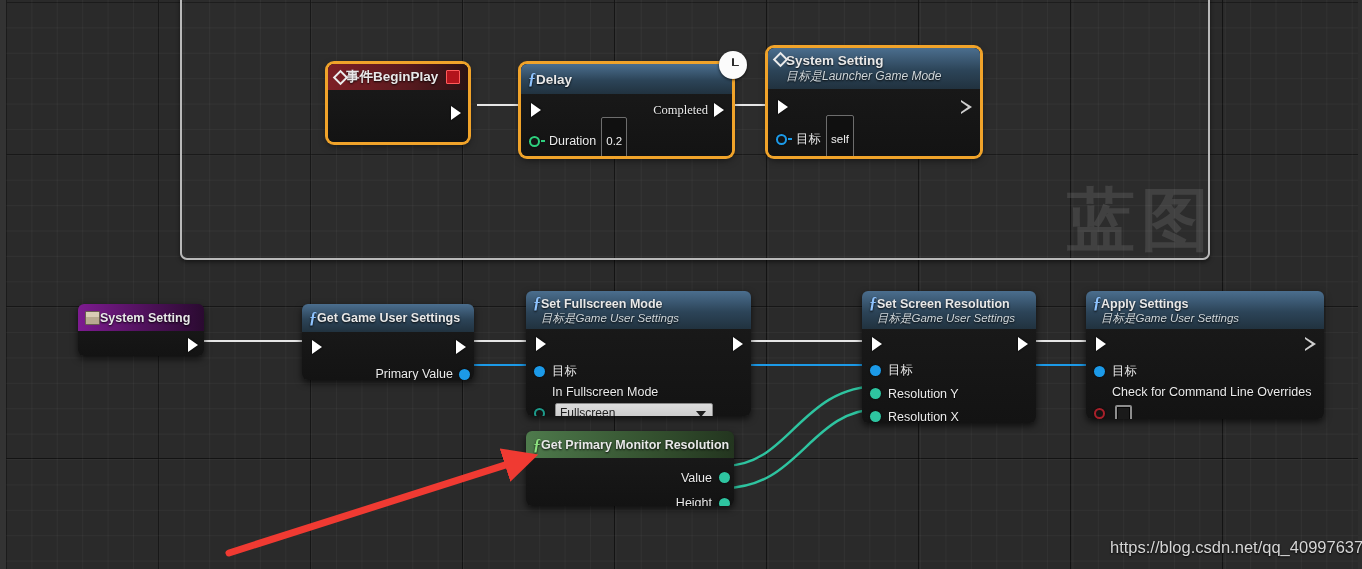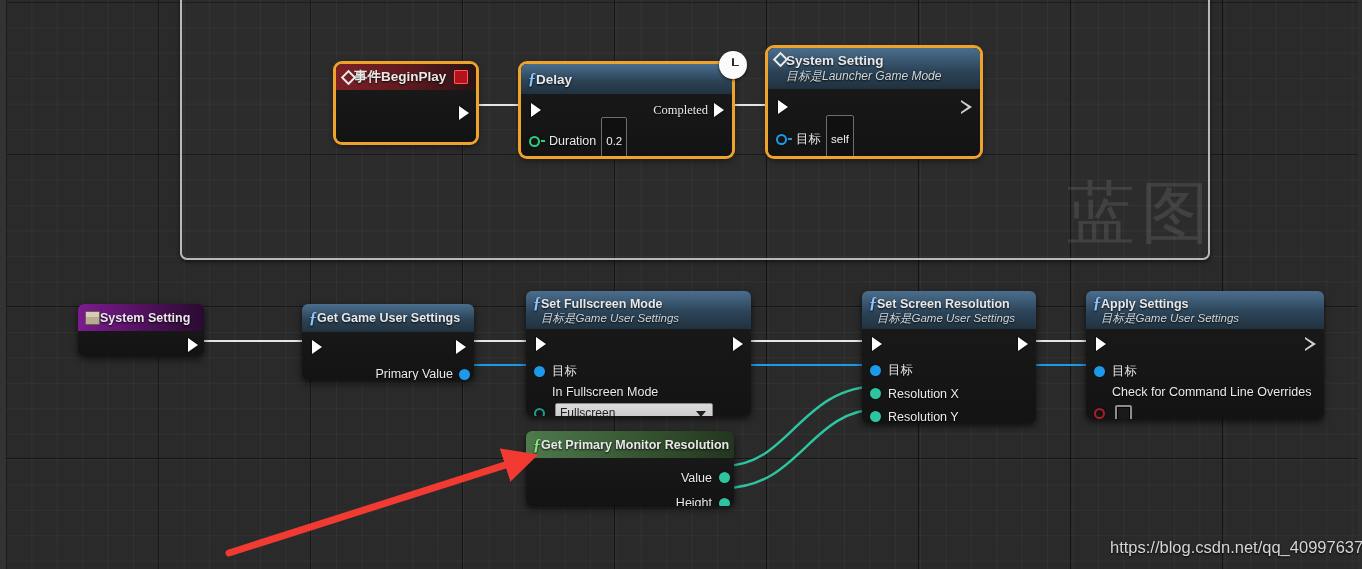--- a/index.html
+++ b/index.html
@@ -31,23 +31,24 @@
     border-radius:7px;
     background:rgba(255,255,255,.012);
     box-shadow:0 2px 4px rgba(0,0,0,.5);
   }
 
   
   .watermark{
     position:absolute;
     color:rgba(255,255,255,.10);
     font-size:68px;
-    font-weight:400;
+    font-weight:700;
     letter-spacing:6px;
     user-select:none;
+    margin-top:7px;
   }
   .url{
     position:absolute;
     color:#d6d6d6;
     font-size:16.5px;
     white-space:nowrap;
     text-shadow:0 1px 2px #000;
   }
 
   
@@ -251,21 +252,21 @@
 
   <div class="wire blue" style="left:462px;top:364px;width:82px;"></div>
   <div class="wire blue" style="left:540px;top:364px;width:345px;"></div>
   <div class="wire blue" style="left:878px;top:364px;width:228px;"></div>
 
   <svg class="wires" viewBox="0 0 1362 569">
     <path d="M724,466 C790,466 800,386 880,386" fill="none" stroke="#2ec4a0" stroke-width="2.4"></path>
     <path d="M724,488 C800,488 810,409 880,409" fill="none" stroke="#2ec4a0" stroke-width="2.4"></path>
   </svg>
 
-  <div class="node sel" style="left:336px;top:64px;width:140px;height:78px;">
+  <div class="node sel" style="left:328px;top:64px;width:140px;height:78px;">
     <div class="hdr hdr-event">
       <span class="diamond"></span>
       <span class="ttl">事件BeginPlay</span>
       <span class="spacer"></span>
       <span class="stop-sq"></span>
     </div>
     <div class="body">
       <div class="row" style="height:46px;justify-content:flex-end;align-items:center;padding-right:7px;">
         <span class="exec-pin"></span>
       </div>
@@ -391,25 +392,25 @@
         <span class="exec-pin" style="margin-left:2px;"></span>
         <span class="spacer"></span>
         <span class="exec-pin"></span>
       </div>
       <div class="row" style="height:23px;">
         <span class="dot blue"></span>
         <span class="lbl" style="margin-left:7px;">目标</span>
       </div>
       <div class="row" style="height:23px;">
         <span class="dot green"></span>
-        <span class="lbl" style="margin-left:7px;">Resolution X</span>
+        <span class="lbl" style="margin-left:7px;">Resolution Y</span>
       </div>
       <div class="row" style="height:23px;">
         <span class="dot green"></span>
-        <span class="lbl" style="margin-left:7px;">Resolution Y</span>
+        <span class="lbl" style="margin-left:7px;">Resolution X</span>
       </div>
     </div>
   </div>
 
   <div class="node" style="left:1086px;top:291px;width:238px;height:128px;">
     <div class="hdr hdr-fn" style="height:31px;align-items:flex-start;padding-top:3px;">
       <span class="fx" style="margin-top:1px;">ƒ</span>
       <span>
         <span class="ttl" style="font-size:12.5px;">Apply Settings</span>
         <span class="sub" style="font-size:11.5px;">目标是Game User Settings</span>

